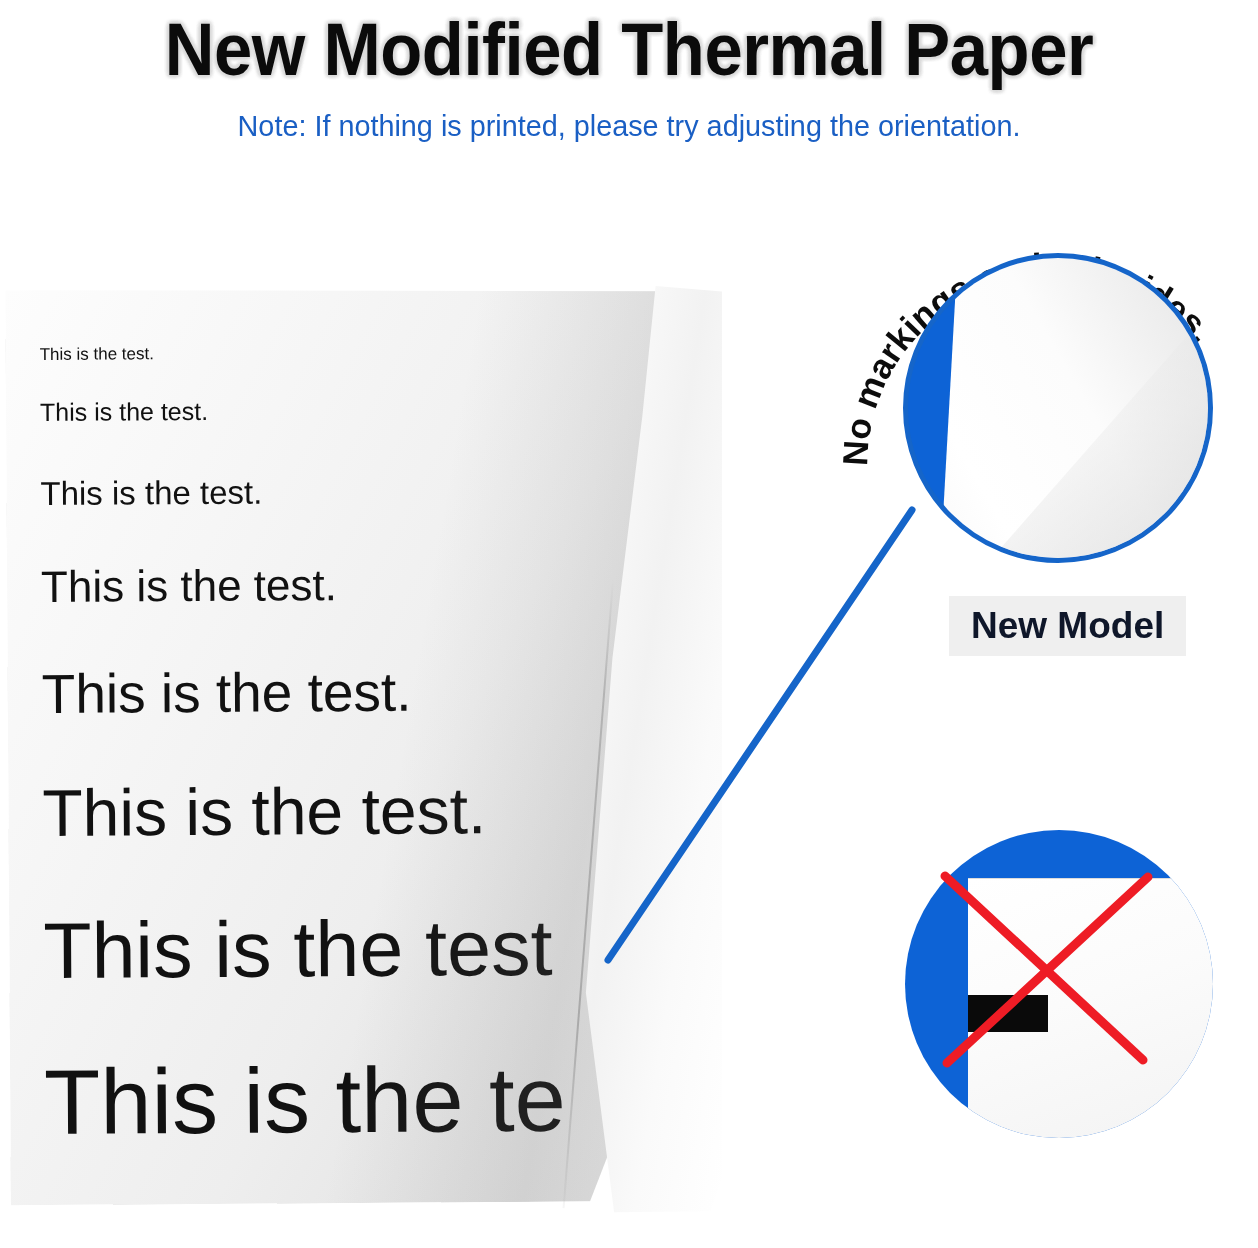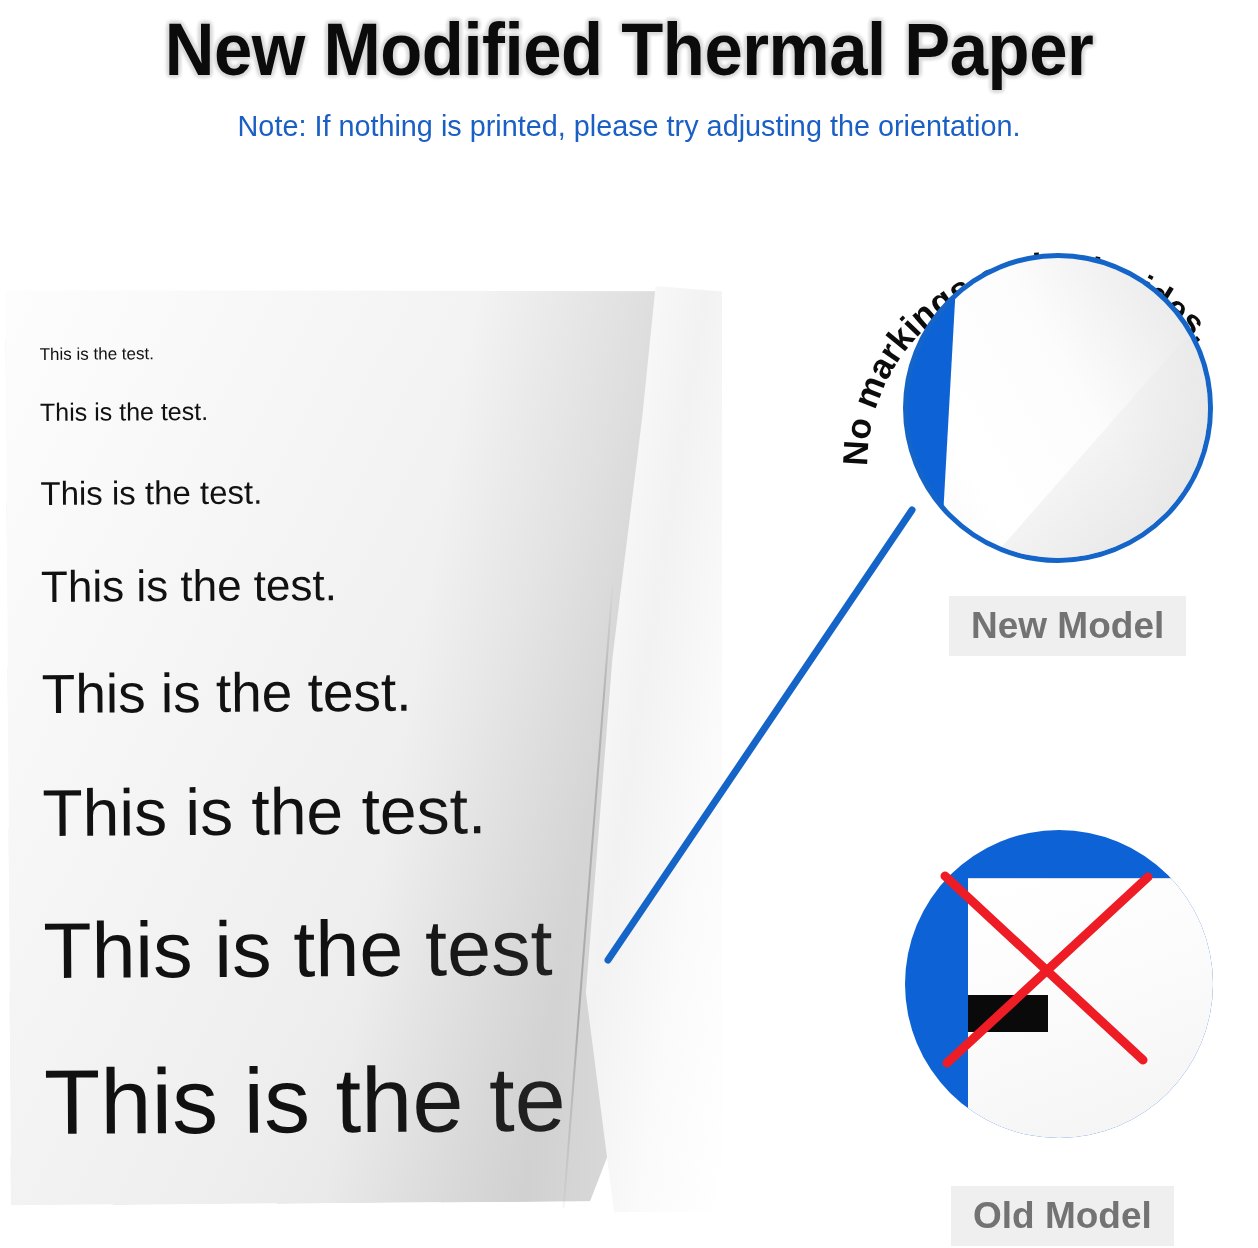--- a/index.html
+++ b/index.html
@@ -172,21 +172,21 @@
     transform:rotate(90deg);
     transform-origin:left top;
     font-family:"Liberation Sans", sans-serif;
   }
   .xmark{position:absolute;left:905px;top:830px;width:308px;height:308px;pointer-events:none;}
 
   
   .pill{
     position:absolute;
     background:#efefef;
-    color:#737373;
+    color:#0f172a;
     font-weight:bold;
     font-size:37px;
     line-height:48px;
     text-align:center;
     padding:6px 22px;
     white-space:nowrap;
   }
   .pill-new{left:949px;top:596px;}
   .pill-old{left:951px;top:1186px;}
 </style>
@@ -237,15 +237,14 @@
 
   <div class="circle-old">
     <div class="old-paper"></div>
     <div class="old-black-bar"></div>
     <div class="old-rot-text">This page is not pri</div>
   </div>
   <svg class="xmark" viewBox="0 0 308 308">
     <line x1="40" y1="46" x2="238" y2="230" stroke="#ee1c25" stroke-width="9" stroke-linecap="round"></line>
     <line x1="243" y1="47" x2="42" y2="233" stroke="#ee1c25" stroke-width="9" stroke-linecap="round"></line>
   </svg>
-  <div class="pill pill-old">Old Model</div>
 
 </div>
 
 </body></html>

